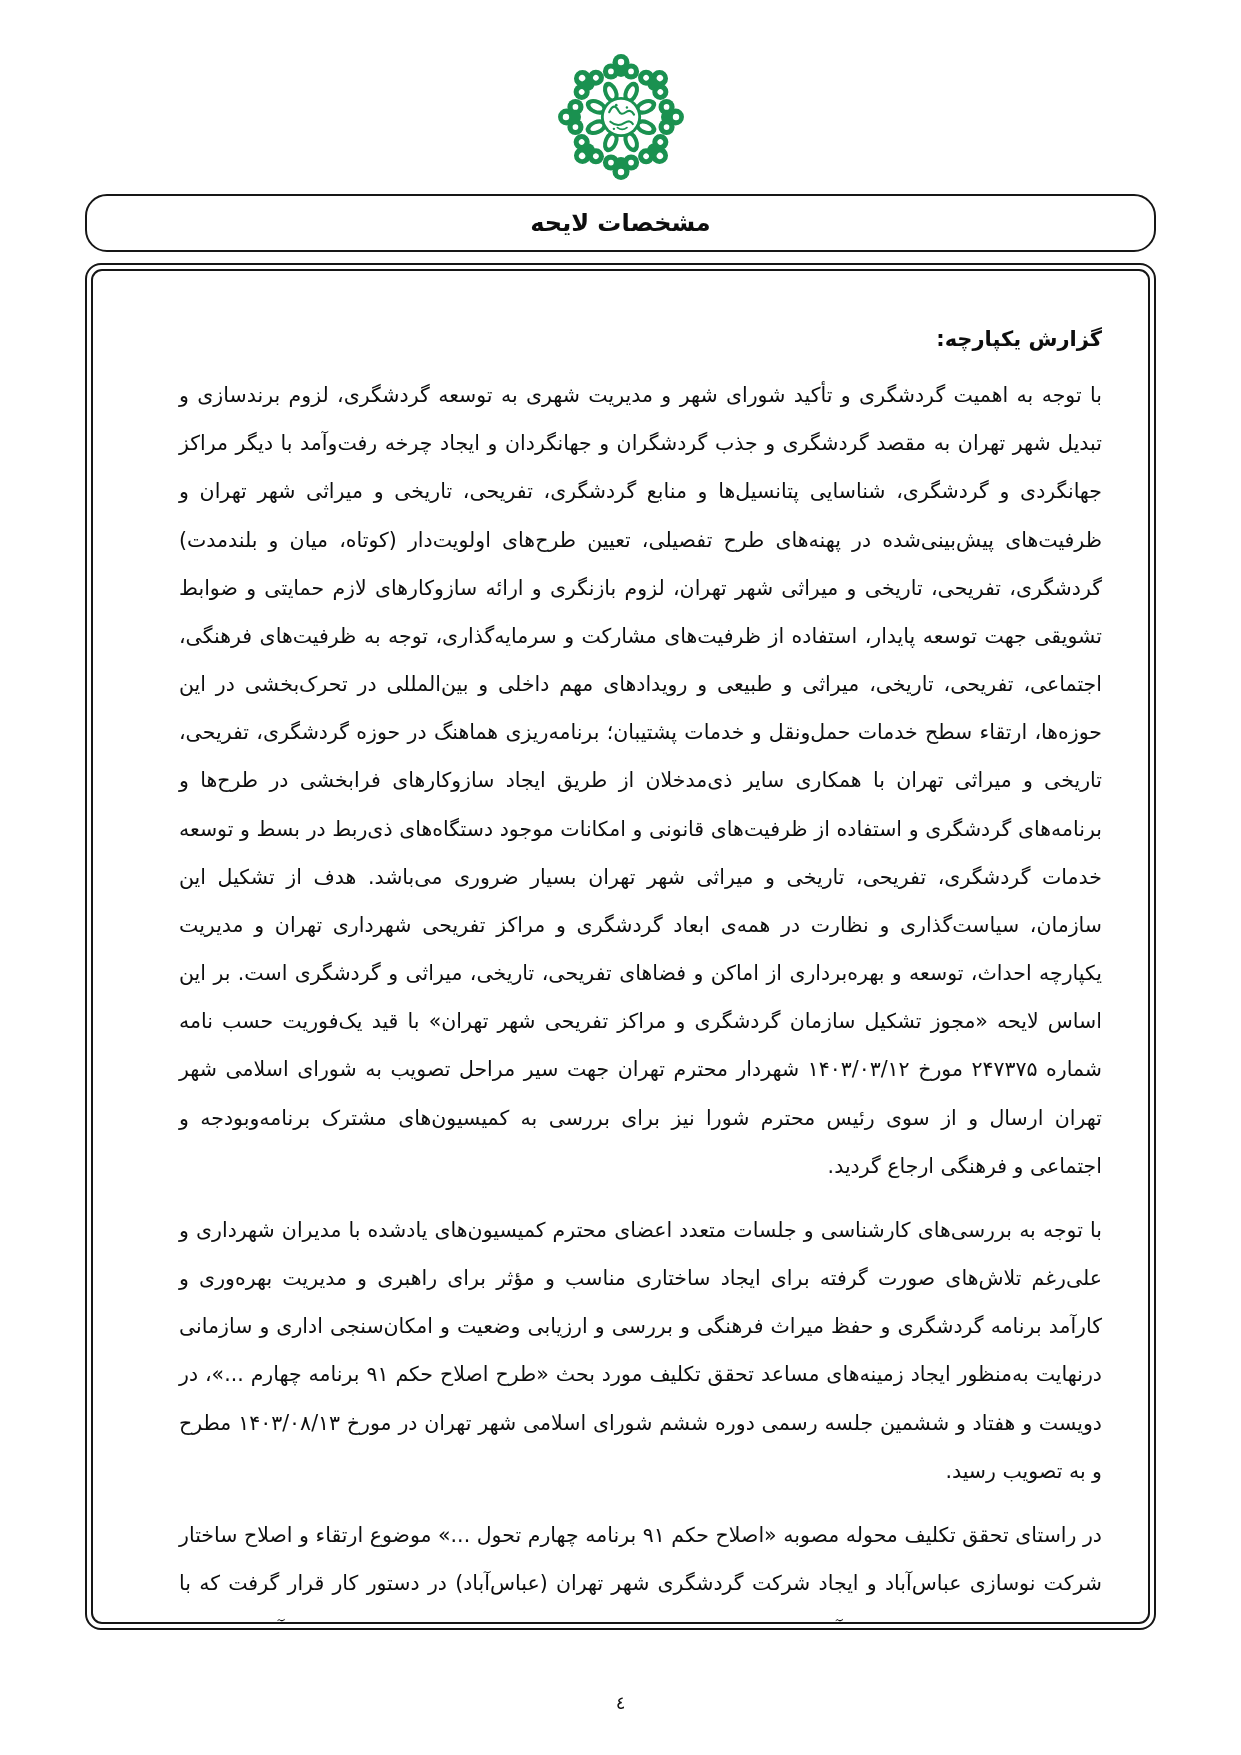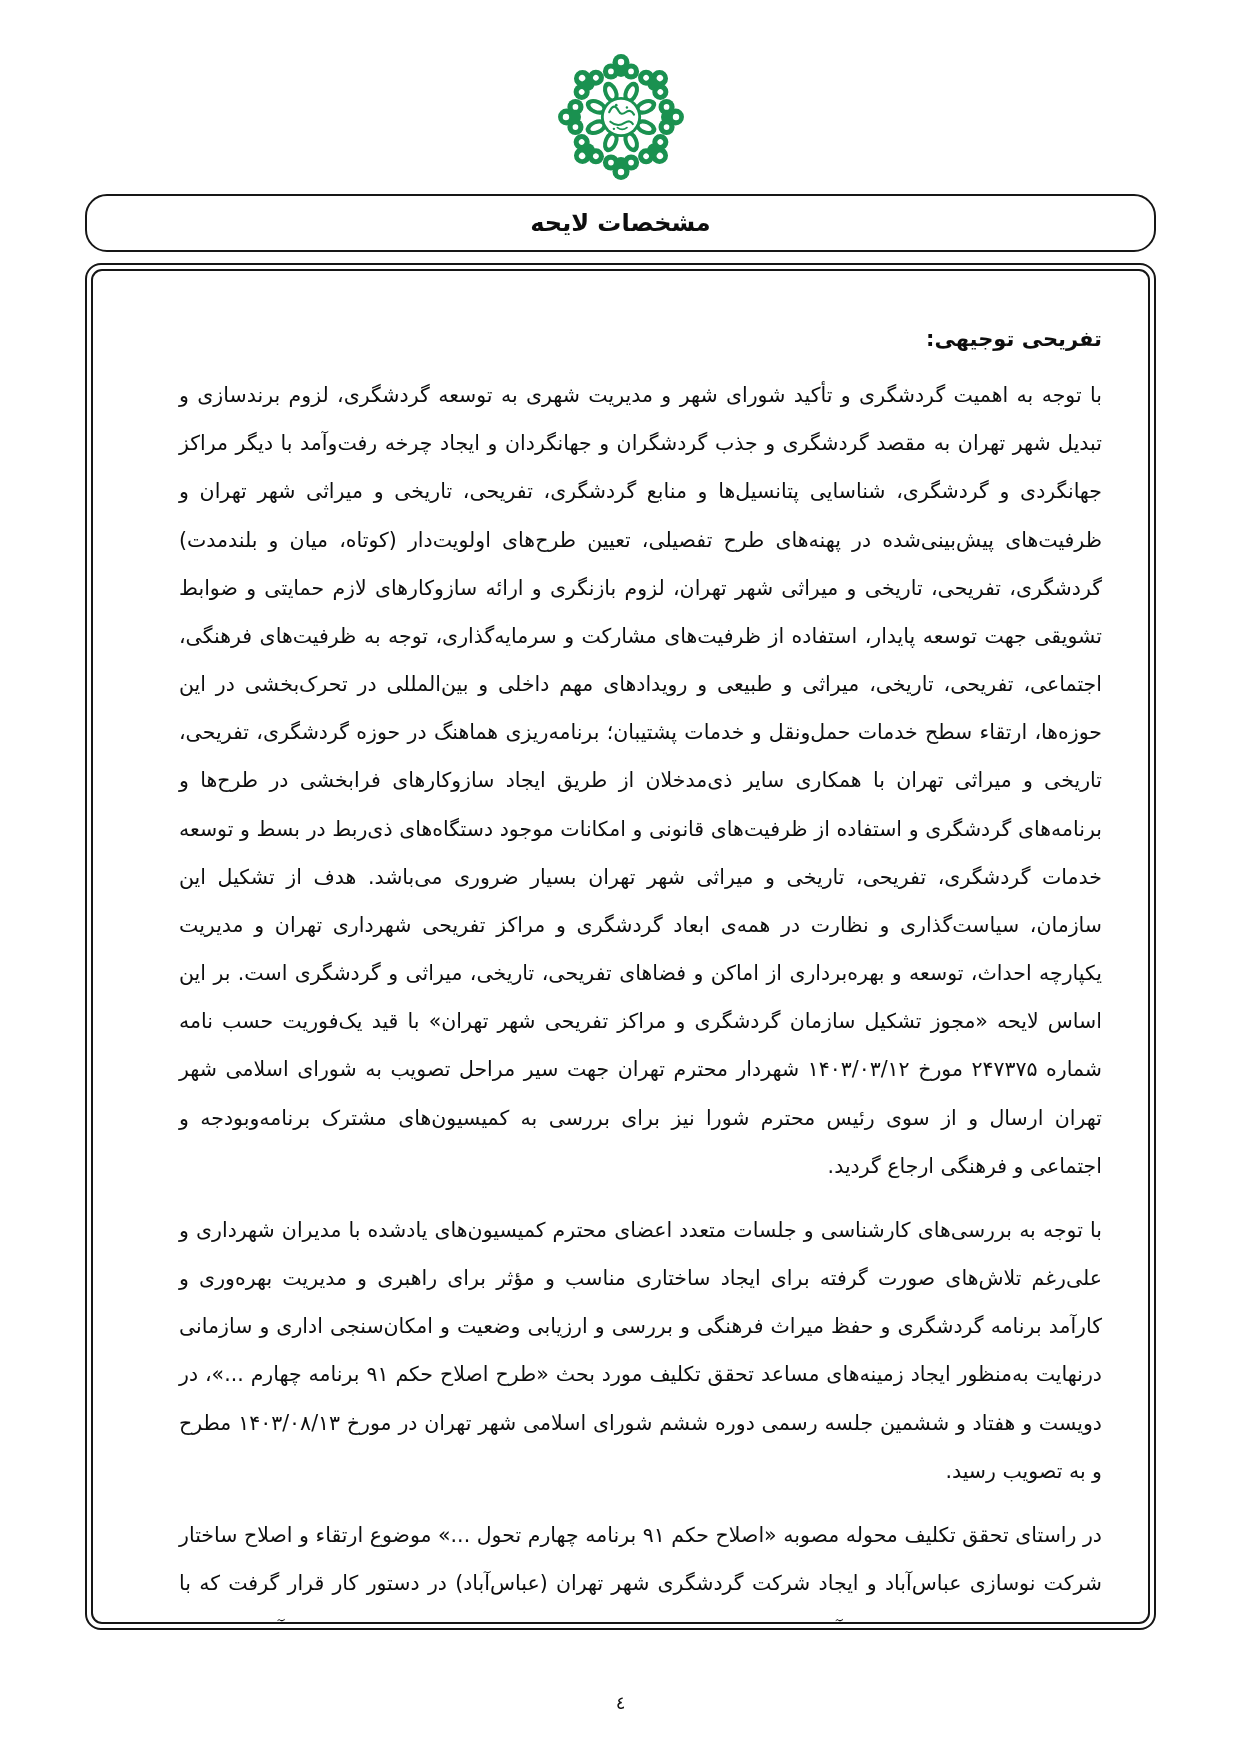--- a/index.html
+++ b/index.html
@@ -130,21 +130,21 @@
       <circle cx="54" cy="70" r="1.0" fill="#1a9150"></circle>
     </svg>
   </div>
 
   <div class="header-box">
     <div class="header-title">مشخصات لایحه</div>
   </div>
 
   <div class="content-box">
     <div class="content-inner">
-      <div class="section-title">تفریحی توجیهی:</div>
+      <div class="section-title">گزارش یکپارچه:</div>
       <p class="body-paragraph">با توجه به اهمیت گردشگری و تأکید شورای شهر و مدیریت شهری به توسعه گردشگری، لزوم برندسازی و تبدیل شهر تهران به مقصد گردشگری و جذب گردشگران و جهانگردان و ایجاد چرخه رفت‌وآمد با دیگر مراکز جهانگردی و گردشگری، شناسایی پتانسیل‌ها و منابع گردشگری، تفریحی، تاریخی و میراثی شهر تهران و ظرفیت‌های پیش‌بینی‌شده در پهنه‌های طرح تفصیلی، تعیین طرح‌های اولویت‌دار (کوتاه، میان و بلندمدت) گردشگری، تفریحی، تاریخی و میراثی شهر تهران، لزوم بازنگری و ارائه سازوکارهای لازم حمایتی و ضوابط تشویقی جهت توسعه پایدار، استفاده از ظرفیت‌های مشارکت و سرمایه‌گذاری، توجه به ظرفیت‌های فرهنگی، اجتماعی، تفریحی، تاریخی، میراثی و طبیعی و رویدادهای مهم داخلی و بین‌المللی در تحرک‌بخشی در این حوزه‌ها، ارتقاء سطح خدمات حمل‌ونقل و خدمات پشتیبان؛ برنامه‌ریزی هماهنگ در حوزه گردشگری، تفریحی، تاریخی و میراثی تهران با همکاری سایر ذی‌مدخلان از طریق ایجاد سازوکارهای فرابخشی در طرح‌ها و برنامه‌های گردشگری و استفاده از ظرفیت‌های قانونی و امکانات موجود دستگاه‌های ذی‌ربط در بسط و توسعه خدمات گردشگری، تفریحی، تاریخی و میراثی شهر تهران بسیار ضروری می‌باشد. هدف از تشکیل این سازمان، سیاست‌گذاری و نظارت در همه‌ی ابعاد گردشگری و مراکز تفریحی شهرداری تهران و مدیریت یکپارچه احداث، توسعه و بهره‌برداری از اماکن و فضاهای تفریحی، تاریخی، میراثی و گردشگری است. بر این اساس لایحه «مجوز تشکیل سازمان گردشگری و مراکز تفریحی شهر تهران» با قید یک‌فوریت حسب نامه شماره ۲۴۷۳۷۵ مورخ ۱۴۰۳/۰۳/۱۲ شهردار محترم تهران جهت سیر مراحل تصویب به شورای اسلامی شهر تهران ارسال و از سوی رئیس محترم شورا نیز برای بررسی به کمیسیون‌های مشترک برنامه‌وبودجه و اجتماعی و فرهنگی ارجاع گردید.</p>
       <p class="body-paragraph">با توجه به بررسی‌های کارشناسی و جلسات متعدد اعضای محترم کمیسیون‌های یادشده با مدیران شهرداری و علی‌رغم تلاش‌های صورت گرفته برای ایجاد ساختاری مناسب و مؤثر برای راهبری و مدیریت بهره‌وری و کارآمد برنامه گردشگری و حفظ میراث فرهنگی و بررسی و ارزیابی وضعیت و امکان‌سنجی اداری و سازمانی درنهایت به‌منظور ایجاد زمینه‌های مساعد تحقق تکلیف مورد بحث «طرح اصلاح حکم ۹۱ برنامه چهارم ...»، در دویست و هفتاد و ششمین جلسه رسمی دوره ششم شورای اسلامی شهر تهران در مورخ ۱۴۰۳/۰۸/۱۳ مطرح و به تصویب رسید.</p>
       <p class="body-paragraph">در راستای تحقق تکلیف محوله مصوبه «اصلاح حکم ۹۱ برنامه چهارم تحول ...» موضوع ارتقاء و اصلاح ساختار شرکت نوسازی عباس‌آباد و ایجاد شرکت گردشگری شهر تهران (عباس‌آباد) در دستور کار قرار گرفت که با توجه به ابهامات وارده و از آنجائی که به‌موجب ماده ۲۶ اساسنامه شرکت نوسازی (عباس‌آباد) مصوب ۱۳۵۳/۰۹/۰۲ هیئت‌وزیران انحلال شرکت و تغییر و اصلاح مواد اساسنامه بنا به پیشنهاد مجمع عمومی فوق‌العاده و تصویب شورای شهر تهران و هیئت‌وزیران صورت می‌پذیرد و نظر به تغییر موادی از اساسنامه شرکت، رئیس محترم شورا طی مکاتبه شماره ۱۵۸۱۹/۱۶۰ مورخ ۱۴۰۳/۰۸/۲۸ مراتب را منعکس و اعلام داشتند: « چنانچه ارتقاء و اصلاح ساختار شرکت نوسازی عباس‌آباد و تبدیل آن به شرکت گردشگری شهر تهران مورد پیشنهاد مجمع عمومی فوق‌العاده شرکت مذکور می‌باشد، مراتب را جهت تصویب در شورای اسلامی شهر تهران و طی مراحل قانونی اعلام فرمایید»</p>
     </div>
   </div>
 
   <div class="page-number">٤</div>
 
 </div>
 

